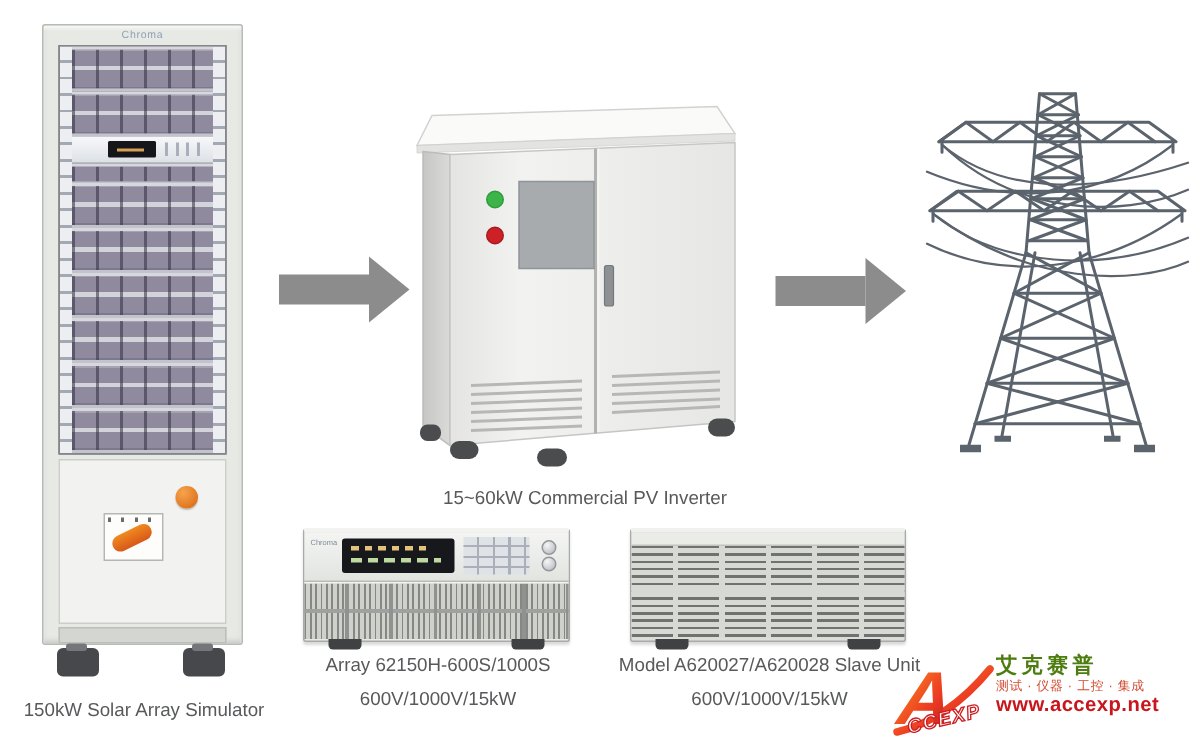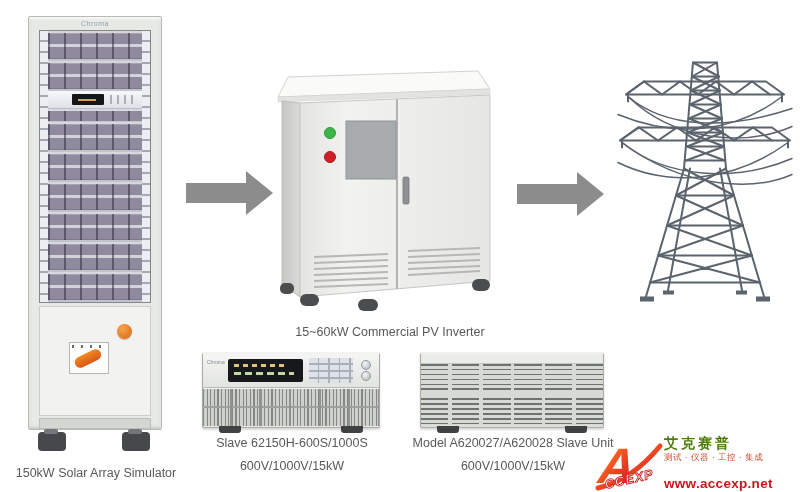--- a/index.html
+++ b/index.html
@@ -88,21 +88,21 @@
                linear-gradient(180deg,transparent 0 28px,#d7d9d5 28px 33px,transparent 33px 100%),
                repeating-linear-gradient(90deg,transparent 0 27.5px,#d7d9d5 27.5px 31px),
                repeating-linear-gradient(180deg,#6f726e 0 1.6px,transparent 1.6px 4.9px);}
 
   
   .logo{position:absolute;left:596px;top:436px;width:202px;height:54px;display:flex;align-items:flex-start;}
   .logo-a{width:66px;height:56px;flex:0 0 auto;overflow:visible;}
   .logo-txt{margin-left:2px;line-height:1;}
   .logo-cn{font-size:14px;font-weight:bold;color:#4d7c0f;letter-spacing:3px;white-space:nowrap;}
   .logo-slogan{font-size:8.5px;color:#d04a30;margin-top:3px;letter-spacing:.5px;white-space:nowrap;}
-  .logo-url{font-size:13.5px;font-weight:bold;color:#c9161d;margin-top:15px;letter-spacing:.3px;white-space:nowrap;}
+  .logo-url{font-size:13.5px;font-weight:bold;color:#c9161d;margin-top:1px;letter-spacing:.3px;white-space:nowrap;}
 </style>
 </head>
 <body>
 
 <div class="canvas">
 
   <div class="rack">
     <div class="rack-brand">Chroma</div>
     <div class="rack-opening">
       <div class="rail l"></div>
@@ -238,21 +238,21 @@
       <div class="u1-keys"></div>
       <div class="u1-knobs">
           <i></i>
           <i></i>
         </div>
     </div>
     <div class="u1-grille"></div>
     <div class="unit-foot foot-l"></div>
     <div class="unit-foot foot-r"></div>
   </div>
-  <div class="caption" style="left:197px;top:437px;width:190px;">Slave 62150H-600S/1000S</div>
+  <div class="caption" style="left:197px;top:437px;width:190px;">Array 62150H-600S/1000S</div>
   <div class="caption" style="left:197px;top:460px;width:190px;">600V/1000V/15kW</div>
 
   <div class="unit unit2">
     <div class="u2-top"></div>
     <div class="u2-grille"></div>
     <div class="unit-foot foot-l"></div>
     <div class="unit-foot foot-r"></div>
   </div>
   <div class="caption" style="left:403px;top:437px;width:220px;">Model A620027/A620028 Slave Unit</div>
   <div class="caption" style="left:403px;top:460px;width:220px;">600V/1000V/15kW</div>

